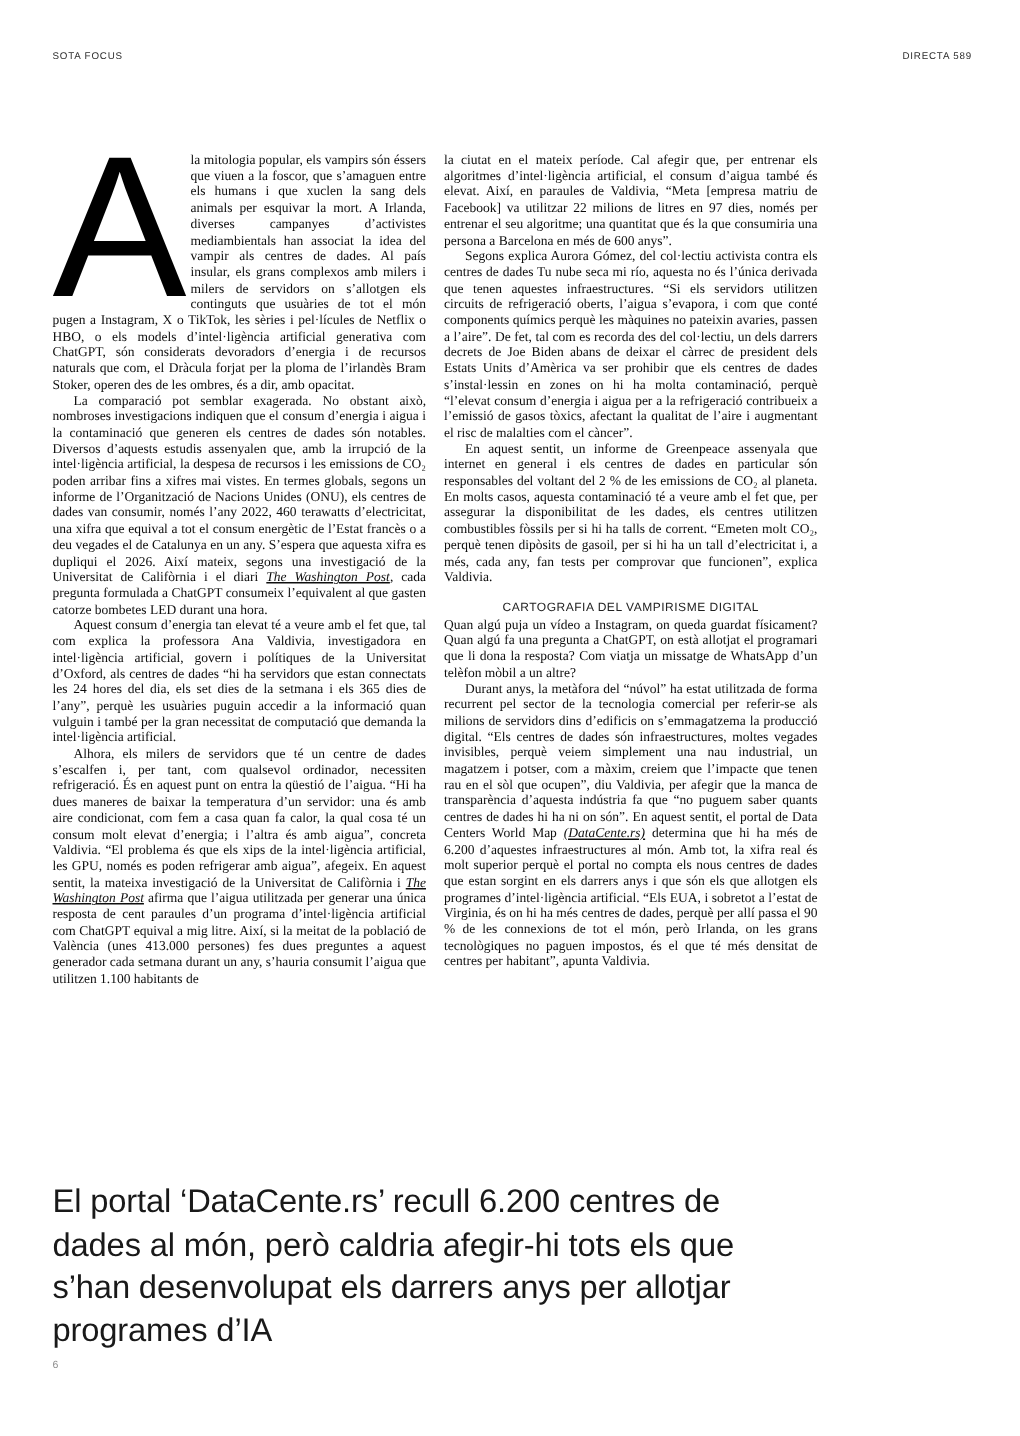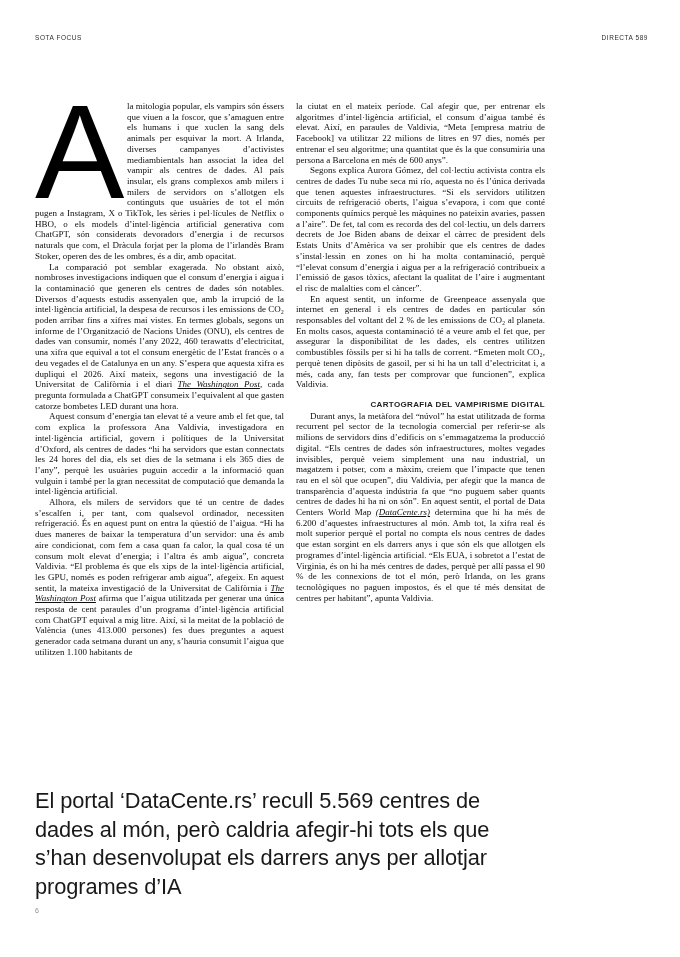--- a/index.html
+++ b/index.html
@@ -48,26 +48,26 @@
     margin: 2px 2px 0 0;
     font-family: "Liberation Sans", sans-serif;
     font-weight: 400;
     font-size: 134px;
     line-height: 98px;
     color: #000000;
     overflow: hidden;
   }
   .section-heading {
     font-family: "Liberation Sans", sans-serif;
-    font-weight: bold;
+    font-weight: normal;
     font-size: 8px;
     letter-spacing: 0.35px;
     color: #222222;
     margin: 10px 0 0 0;
-    text-align: right;
+    text-align: center;
   }
   .pull-quote {
     position: absolute;
     left: 35px; top: 787px;
     width: 484px;
     font-family: "Liberation Sans", sans-serif;
     font-size: 21.8px;
     line-height: 28.5px;
     letter-spacing: -0.1px;
     color: #191919;
@@ -96,21 +96,22 @@
         <p class="para"><span class="dropcap">A</span><span>la mitologia popular, els vampirs són éssers que viuen a la foscor, que s’amaguen entre els humans i que xuclen la sang dels animals per esquivar la mort. A Irlanda, diverses campanyes d’activistes mediambientals han associat la idea del vampir als centres de dades. Al país insular, els grans complexos amb milers i milers de servidors on s’allotgen els continguts que usuàries de tot el món pugen a Instagram, X o TikTok, les sèries i pel·lícules de Netflix o HBO, o els models d’intel·ligència artificial generativa com ChatGPT, són considerats devoradors d’energia i de recursos naturals que com, el Dràcula forjat per la ploma de l’irlandès Bram Stoker, operen des de les ombres, és a dir, amb opacitat.</span></p>
         <p class="para indent"><span>La comparació pot semblar exagerada. No obstant això, nombroses investigacions indiquen que el consum d’energia i aigua i la contaminació que generen els centres de dades són notables. Diversos d’aquests estudis assenyalen que, amb la irrupció de la intel·ligència artificial, la despesa de recursos i les emissions de CO₂ poden arribar fins a xifres mai vistes. En termes globals, segons un informe de l’Organització de Nacions Unides (ONU), els centres de dades van consumir, només l’any 2022, 460 terawatts d’electricitat, una xifra que equival a tot el consum energètic de l’Estat francès o a deu vegades el de Catalunya en un any. S’espera que aquesta xifra es dupliqui el 2026. Així mateix, segons una investigació de la Universitat de Califòrnia i el diari </span><span class="em">The Washington Post</span><span>, cada pregunta formulada a ChatGPT consumeix l’equivalent al que gasten catorze bombetes LED durant una hora.</span></p>
         <p class="para indent"><span>Aquest consum d’energia tan elevat té a veure amb el fet que, tal com explica la professora Ana Valdivia, investigadora en intel·ligència artificial, govern i polítiques de la Universitat d’Oxford, als centres de dades “hi ha servidors que estan connectats les 24 hores del dia, els set dies de la setmana i els 365 dies de l’any”, perquè les usuàries puguin accedir a la informació quan vulguin i també per la gran necessitat de computació que demanda la intel·ligència artificial.</span></p>
         <p class="para indent"><span>Alhora, els milers de servidors que té un centre de dades s’escalfen i, per tant, com qualsevol ordinador, necessiten refrigeració. És en aquest punt on entra la qüestió de l’aigua. “Hi ha dues maneres de baixar la temperatura d’un servidor: una és amb aire condicionat, com fem a casa quan fa calor, la qual cosa té un consum molt elevat d’energia; i l’altra és amb aigua”, concreta Valdivia. “El problema és que els xips de la intel·ligència artificial, les GPU, només es poden refrigerar amb aigua”, afegeix. En aquest sentit, la mateixa investigació de la Universitat de Califòrnia i </span><span class="em">The Washington Post</span><span> afirma que l’aigua utilitzada per generar una única resposta de cent paraules d’un programa d’intel·ligència artificial com ChatGPT equival a mig litre. Així, si la meitat de la població de València (unes 413.000 persones) fes dues preguntes a aquest generador cada setmana durant un any, s’hauria consumit l’aigua que utilitzen 1.100 habitants de</span></p>
       </div>
     <div class="col">
         <p class="para"><span>la ciutat en el mateix període. Cal afegir que, per entrenar els algoritmes d’intel·ligència artificial, el consum d’aigua també és elevat. Així, en paraules de Valdivia, “Meta [empresa matriu de Facebook] va utilitzar 22 milions de litres en 97 dies, només per entrenar el seu algoritme; una quantitat que és la que consumiria una persona a Barcelona en més de 600 anys”.</span></p>
         <p class="para indent"><span>Segons explica Aurora Gómez, del col·lectiu activista contra els centres de dades Tu nube seca mi río, aquesta no és l’única derivada que tenen aquestes infraestructures. “Si els servidors utilitzen circuits de refrigeració oberts, l’aigua s’evapora, i com que conté components químics perquè les màquines no pateixin avaries, passen a l’aire”. De fet, tal com es recorda des del col·lectiu, un dels darrers decrets de Joe Biden abans de deixar el càrrec de president dels Estats Units d’Amèrica va ser prohibir que els centres de dades s’instal·lessin en zones on hi ha molta contaminació, perquè “l’elevat consum d’energia i aigua per a la refrigeració contribueix a l’emissió de gasos tòxics, afectant la qualitat de l’aire i augmentant el risc de malalties com el càncer”.</span></p>
         <p class="para indent"><span>En aquest sentit, un informe de Greenpeace assenyala que internet en general i els centres de dades en particular són responsables del voltant del 2 % de les emissions de CO₂ al planeta. En molts casos, aquesta contaminació té a veure amb el fet que, per assegurar la disponibilitat de les dades, els centres utilitzen combustibles fòssils per si hi ha talls de corrent. “Emeten molt CO₂, perquè tenen dipòsits de gasoil, per si hi ha un tall d’electricitat i, a més, cada any, fan tests per comprovar que funcionen”, explica Valdivia.</span></p>
         <h2 class="section-heading">CARTOGRAFIA DEL VAMPIRISME DIGITAL</h2>
+        <p class="para"><span>Quan algú puja un vídeo a Instagram, on queda guardat físicament? Quan algú fa una pregunta a ChatGPT, on està allotjat el programari que li dona la resposta? Com viatja un missatge de WhatsApp d’un telèfon mòbil a un altre?</span></p>
         <p class="para indent"><span>Durant anys, la metàfora del “núvol” ha estat utilitzada de forma recurrent pel sector de la tecnologia comercial per referir-se als milions de servidors dins d’edificis on s’emmagatzema la producció digital. “Els centres de dades són infraestructures, moltes vegades invisibles, perquè veiem simplement una nau industrial, un magatzem i potser, com a màxim, creiem que l’impacte que tenen rau en el sòl que ocupen”, diu Valdivia, per afegir que la manca de transparència d’aquesta indústria fa que “no puguem saber quants centres de dades hi ha ni on són”. En aquest sentit, el portal de Data Centers World Map </span><span class="em">(DataCente.rs)</span><span> determina que hi ha més de 6.200 d’aquestes infraestructures al món. Amb tot, la xifra real és molt superior perquè el portal no compta els nous centres de dades que estan sorgint en els darrers anys i que són els que allotgen els programes d’intel·ligència artificial. “Els EUA, i sobretot a l’estat de Virginia, és on hi ha més centres de dades, perquè per allí passa el 90 % de les connexions de tot el món, però Irlanda, on les grans tecnològiques no paguen impostos, és el que té més densitat de centres per habitant”, apunta Valdivia.</span></p>
       </div>
   </main>
 
-  <div class="pull-quote">El portal ‘DataCente.rs’ recull 5.569 centres de dades al món, però caldria afegir-hi tots els que s’han desenvolupat els darrers anys per allotjar programes d’IA</div>
+  <div class="pull-quote">El portal ‘DataCente.rs’ recull 6.200 centres de dades al món, però caldria afegir-hi tots els que s’han desenvolupat els darrers anys per allotjar programes d’IA</div>
 
   <div class="page-number">6</div>
 
 </div>
 
 </body></html>

